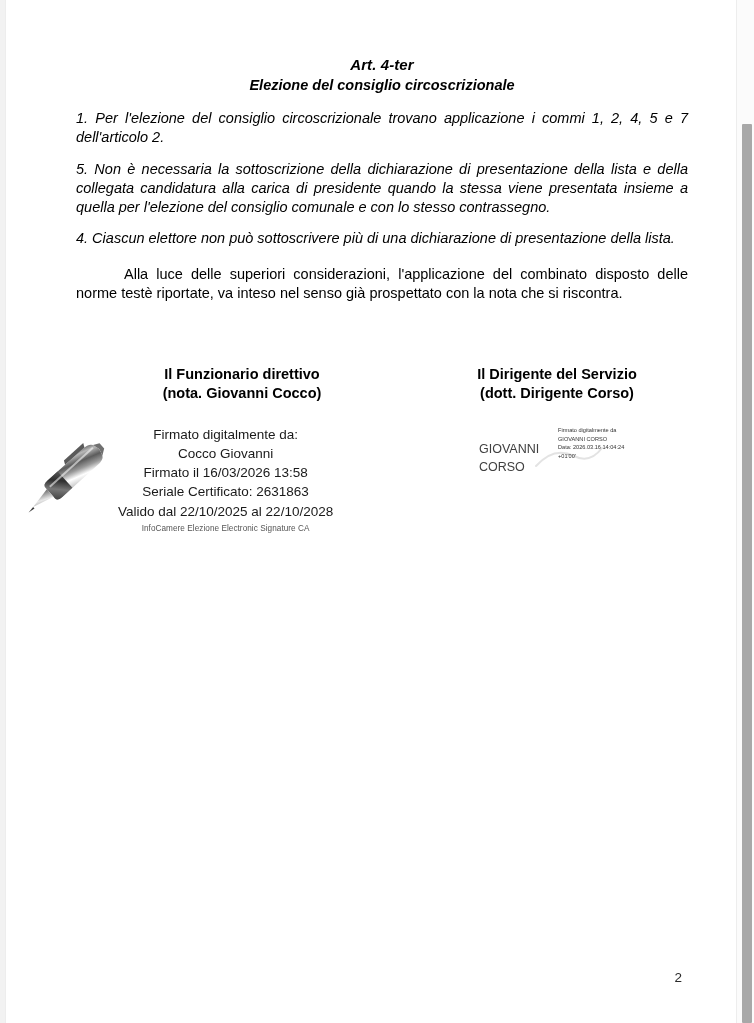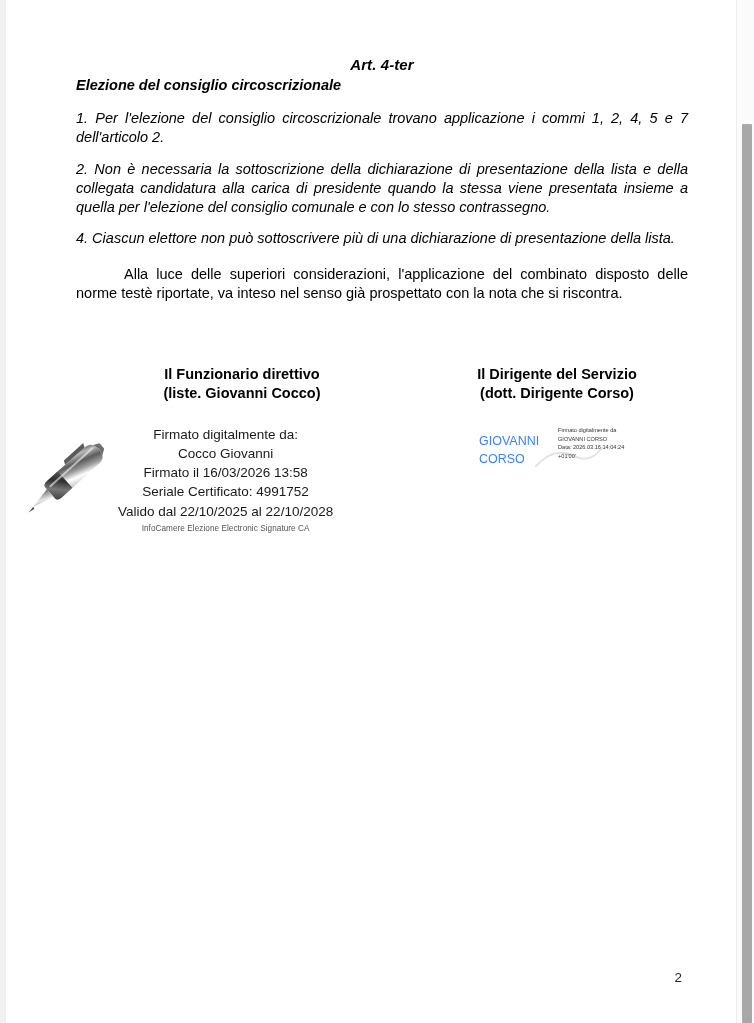--- a/index.html
+++ b/index.html
@@ -68,20 +68,21 @@
 
   .doc-title {
     text-align: center;
     font-style: italic;
     font-weight: bold;
     font-size: 15px;
     margin: 56px 0 0 0;
     letter-spacing: 0.1px;
   }
   .doc-subtitle {
+    text-align: center;
     font-style: italic;
     font-size: 14.5px;
     margin: 4px 0 0 0;
   }
 
   .para {
     font-style: italic;
     font-size: 14.5px;
     line-height: 1.33;
     text-align: justify;
@@ -146,24 +147,24 @@
   
   #signature-right-wrap {
     position: absolute;
     left: 470px;
     top: 424px;
     width: 180px;
     height: 46px;
   }
   #signature-right-name {
     position: absolute;
-    left: 3px; top: 8px;
+    left: 3px; top: 16px;
     font-size: 12.5px;
     line-height: 1.45;
-    color: #3b82f6;
+    color: #404040;
   }
   #signature-right-meta {
     position: absolute;
     left: 82px; top: 2px;
     font-size: 5.6px;
     line-height: 1.55;
     color: #333333;
     width: 95px;
   }
   #signature-right-swoosh {
@@ -192,29 +193,29 @@
   <div id="page-left-edge"></div>
 
   <div id="page-sheet">
 
     <div class="content">
 
       <h1 class="doc-title">Art. 4-ter</h1>
       <h2 class="doc-subtitle">Elezione del consiglio circoscrizionale</h2>
 
       <p class="para first">1. Per l'elezione del consiglio circoscrizionale trovano applicazione i commi 1, 2, 4, 5 e 7 dell'articolo 2.</p>
-      <p class="para">2. Non è necessaria la sottoscrizione della dichiarazione di presentazione della lista e della collegata candidatura alla carica di presidente quando la stessa viene presentata insieme a quella per l'elezione del consiglio comunale e con lo stesso contrassegno.</p>
+      <p class="para">5. Non è necessaria la sottoscrizione della dichiarazione di presentazione della lista e della collegata candidatura alla carica di presidente quando la stessa viene presentata insieme a quella per l'elezione del consiglio comunale e con lo stesso contrassegno.</p>
       <p class="para">4. Ciascun elettore non può sottoscrivere più di una dichiarazione di presentazione della lista.</p>
 
       <p class="para-closing">Alla luce delle superiori considerazioni, l'applicazione del combinato disposto delle norme testè riportate, va inteso nel senso già prospettato con la nota che si riscontra.</p>
 
       <div class="sig-row">
         <div class="sig-block left">
           <div>Il Funzionario direttivo</div>
-          <div>(liste. Giovanni Cocco)</div>
+          <div>(nota. Giovanni Cocco)</div>
         </div>
         <div class="sig-block right">
           <div>Il Dirigente del Servizio</div>
           <div>(dott. Dirigente Corso)</div>
         </div>
       </div>
 
     </div>
 
     <div id="signature-left-wrap">
@@ -257,21 +258,21 @@
           <path d="M94 48 L96 55 L94 62 L100 58 L100 51 Z" fill="#707070"></path>
 
           <path d="M34 49 L92 49 L92 51 L34 51 Z" fill="#ffffff" opacity="0.55"></path>
         </g>
       </svg>
 
       <div id="signature-left-text">
         <div>Firmato digitalmente da:</div>
         <div>Cocco Giovanni</div>
         <div>Firmato il 16/03/2026 13:58</div>
-        <div>Seriale Certificato: 4991752</div>
+        <div>Seriale Certificato: 2631863</div>
         <div>Valido dal 22/10/2025 al 22/10/2028</div>
         <div id="signature-left-ca">InfoCamere Elezione Electronic Signature CA</div>
       </div>
     </div>
 
     <div id="signature-right-wrap">
       <div id="signature-right-name">
         <div>GIOVANNI</div>
         <div>CORSO</div>
       </div>

